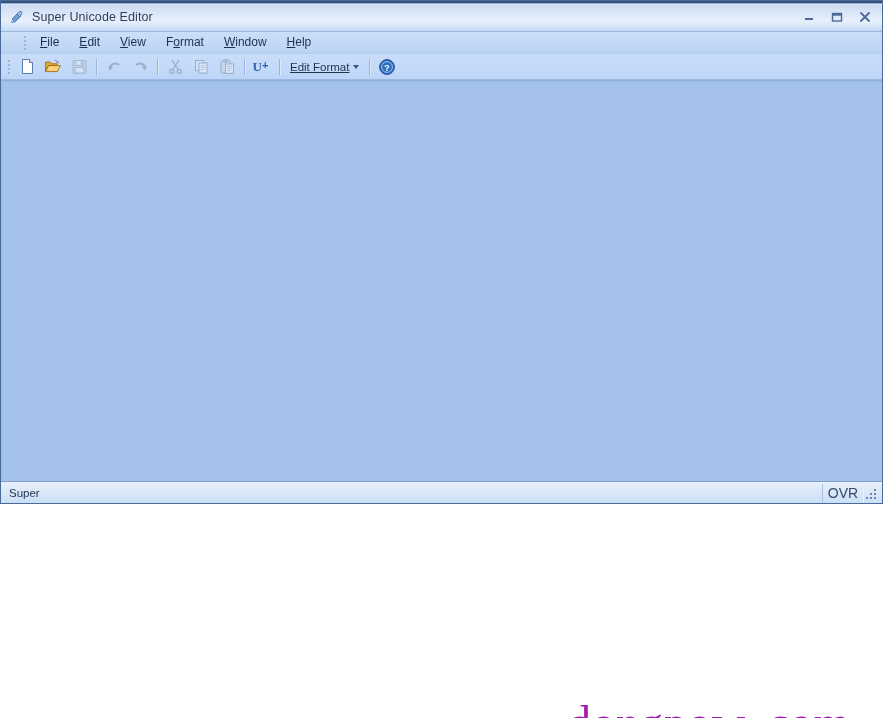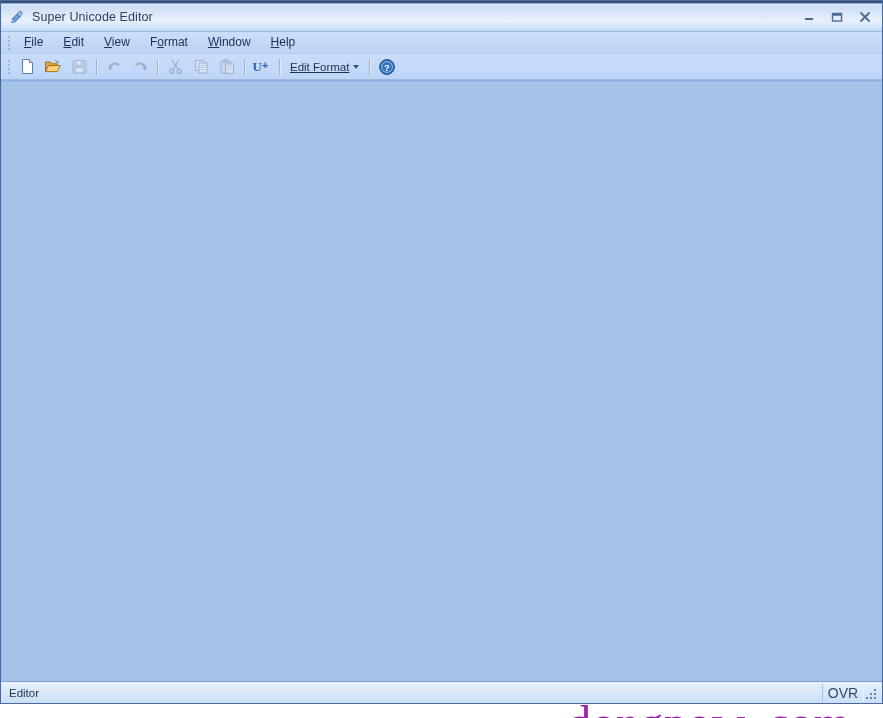--- a/index.html
+++ b/index.html
@@ -13,21 +13,21 @@
     overflow: hidden;
     font-family: "Liberation Sans", sans-serif;
     -webkit-font-smoothing: antialiased;
   }
 
   
   #app-window {
     position: absolute;
     left: 0; top: 0;
     width: 883px;
-    height: 704px;
+    height: 504px;
     box-sizing: border-box;
     border: 1px solid #4a6a9a;
     background: #a5c3ea;
     display: flex;
     flex-direction: column;
   }
 
   
   #title-bar {
     position: relative;
@@ -88,21 +88,21 @@
   }
   .win-btn svg { display: block; }
 
   
   #menu-bar {
     flex: 0 0 22px;
     height: 22px;
     background: linear-gradient(to bottom, #ccdff8 0%, #c2d8f5 55%, #bcd4f3 100%);
     display: flex;
     align-items: center;
-    padding-left: 4px;
+    padding-left: 20px;
     box-sizing: border-box;
     border-bottom: 1px solid #b2cbee;
     user-select: none;
   }
   .grip-dots {
     width: 7px;
     height: 16px;
     margin-right: 2px;
     display: flex;
     flex-direction: column;
@@ -398,21 +398,21 @@
         <circle cx="9" cy="9" r="7.4" fill="#2f6fc0" stroke="#1d4d8e" stroke-width="1"></circle>
         <circle cx="9" cy="9" r="5.4" fill="none" stroke="#9fc8ef" stroke-width="0.9"></circle>
         <text x="9" y="13" text-anchor="middle" font-family="Liberation Sans, sans-serif" font-size="9.5" font-weight="bold" fill="#ffffff">?</text>
       </svg>
     </div>
   </div>
 
   <div id="client-area"></div>
 
   <div id="status-bar">
-    <span id="status-text">Editor</span>
+    <span id="status-text">Super</span>
     <span class="status-panel">OVR</span>
     <span id="resize-grip">
       <i style="left:10px;top:4px"></i>
       <i style="left:6px;top:8px"></i>
         <i style="left:10px;top:8px"></i>
       <i style="left:2px;top:12px"></i>
         <i style="left:6px;top:12px"></i>
         <i style="left:10px;top:12px"></i>
     </span>
   </div>

